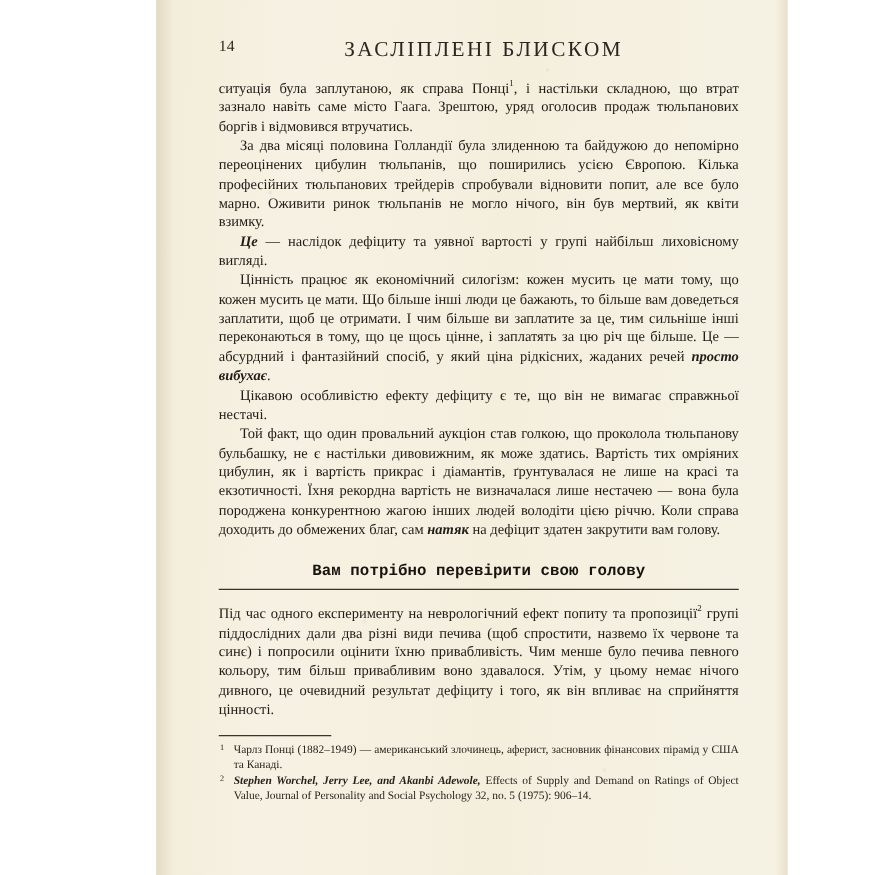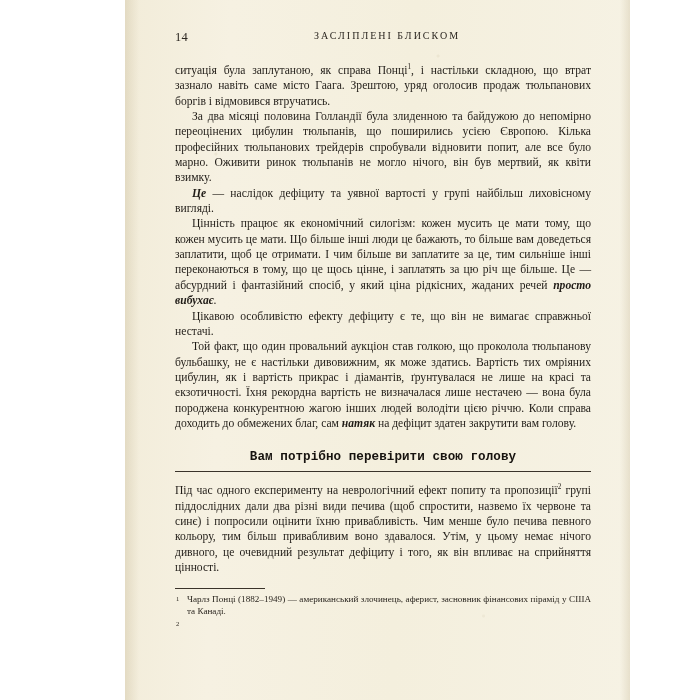--- a/index.html
+++ b/index.html
@@ -67,21 +67,21 @@
   .folio {
     position: absolute;
     left: 0;
     top: 0;
     font-size: 12.5px;
     letter-spacing: 0.2px;
     color: #2b2620;
   }
   .head-title {
     text-align: center;
-    font-size: 10px;
+    font-size: 17px;
     letter-spacing: 2.0px;
     color: #2b2620;
     padding-left: 8px;
     white-space: nowrap;
   }
 
   
   .body-block {
     margin-top: 7px;
   }
@@ -185,18 +185,18 @@
     <div class="body-block" style="margin-top:0">
       <p class="para" id="para-after-0"><span>Під час одного експерименту на неврологічний ефект попиту та пропозиції</span><sup class="fn">2</sup><span> групі піддослідних дали два різні види печива (щоб спростити, назвемо їх червоне та синє) і попросили оцінити їхню привабливість. Чим менше було печива певного кольору, тим більш привабливим воно здавалося. Утім, у цьому немає нічого дивного, це очевидний результат дефіциту і того, як він впливає на сприйняття цінності.</span></p>
     </div>
 
     <div class="footnote-area">
       <div class="footnote-rule"></div>
       <div class="footnote" id="footnote-0">
         <span class="fn-marker">1</span><span class="fn-text"><span>Чарлз Понці (1882–1949) — американський злочинець, аферист, засновник фінансових пірамід у США та Канаді.</span></span>
       </div>
       <div class="footnote" id="footnote-1">
-        <span class="fn-marker">2</span>
+        <span class="fn-marker">2</span><span class="fn-text"><em>Stephen Worchel, Jerry Lee, and Akanbi Adewole,</em><span> Effects of Supply and Demand on Ratings of Object Value, Journal of Personality and Social Psychology 32, no. 5 (1975): 906–14.</span></span>
       </div>
     </div>
 
   </div>
 </div>
 
 </body></html>

